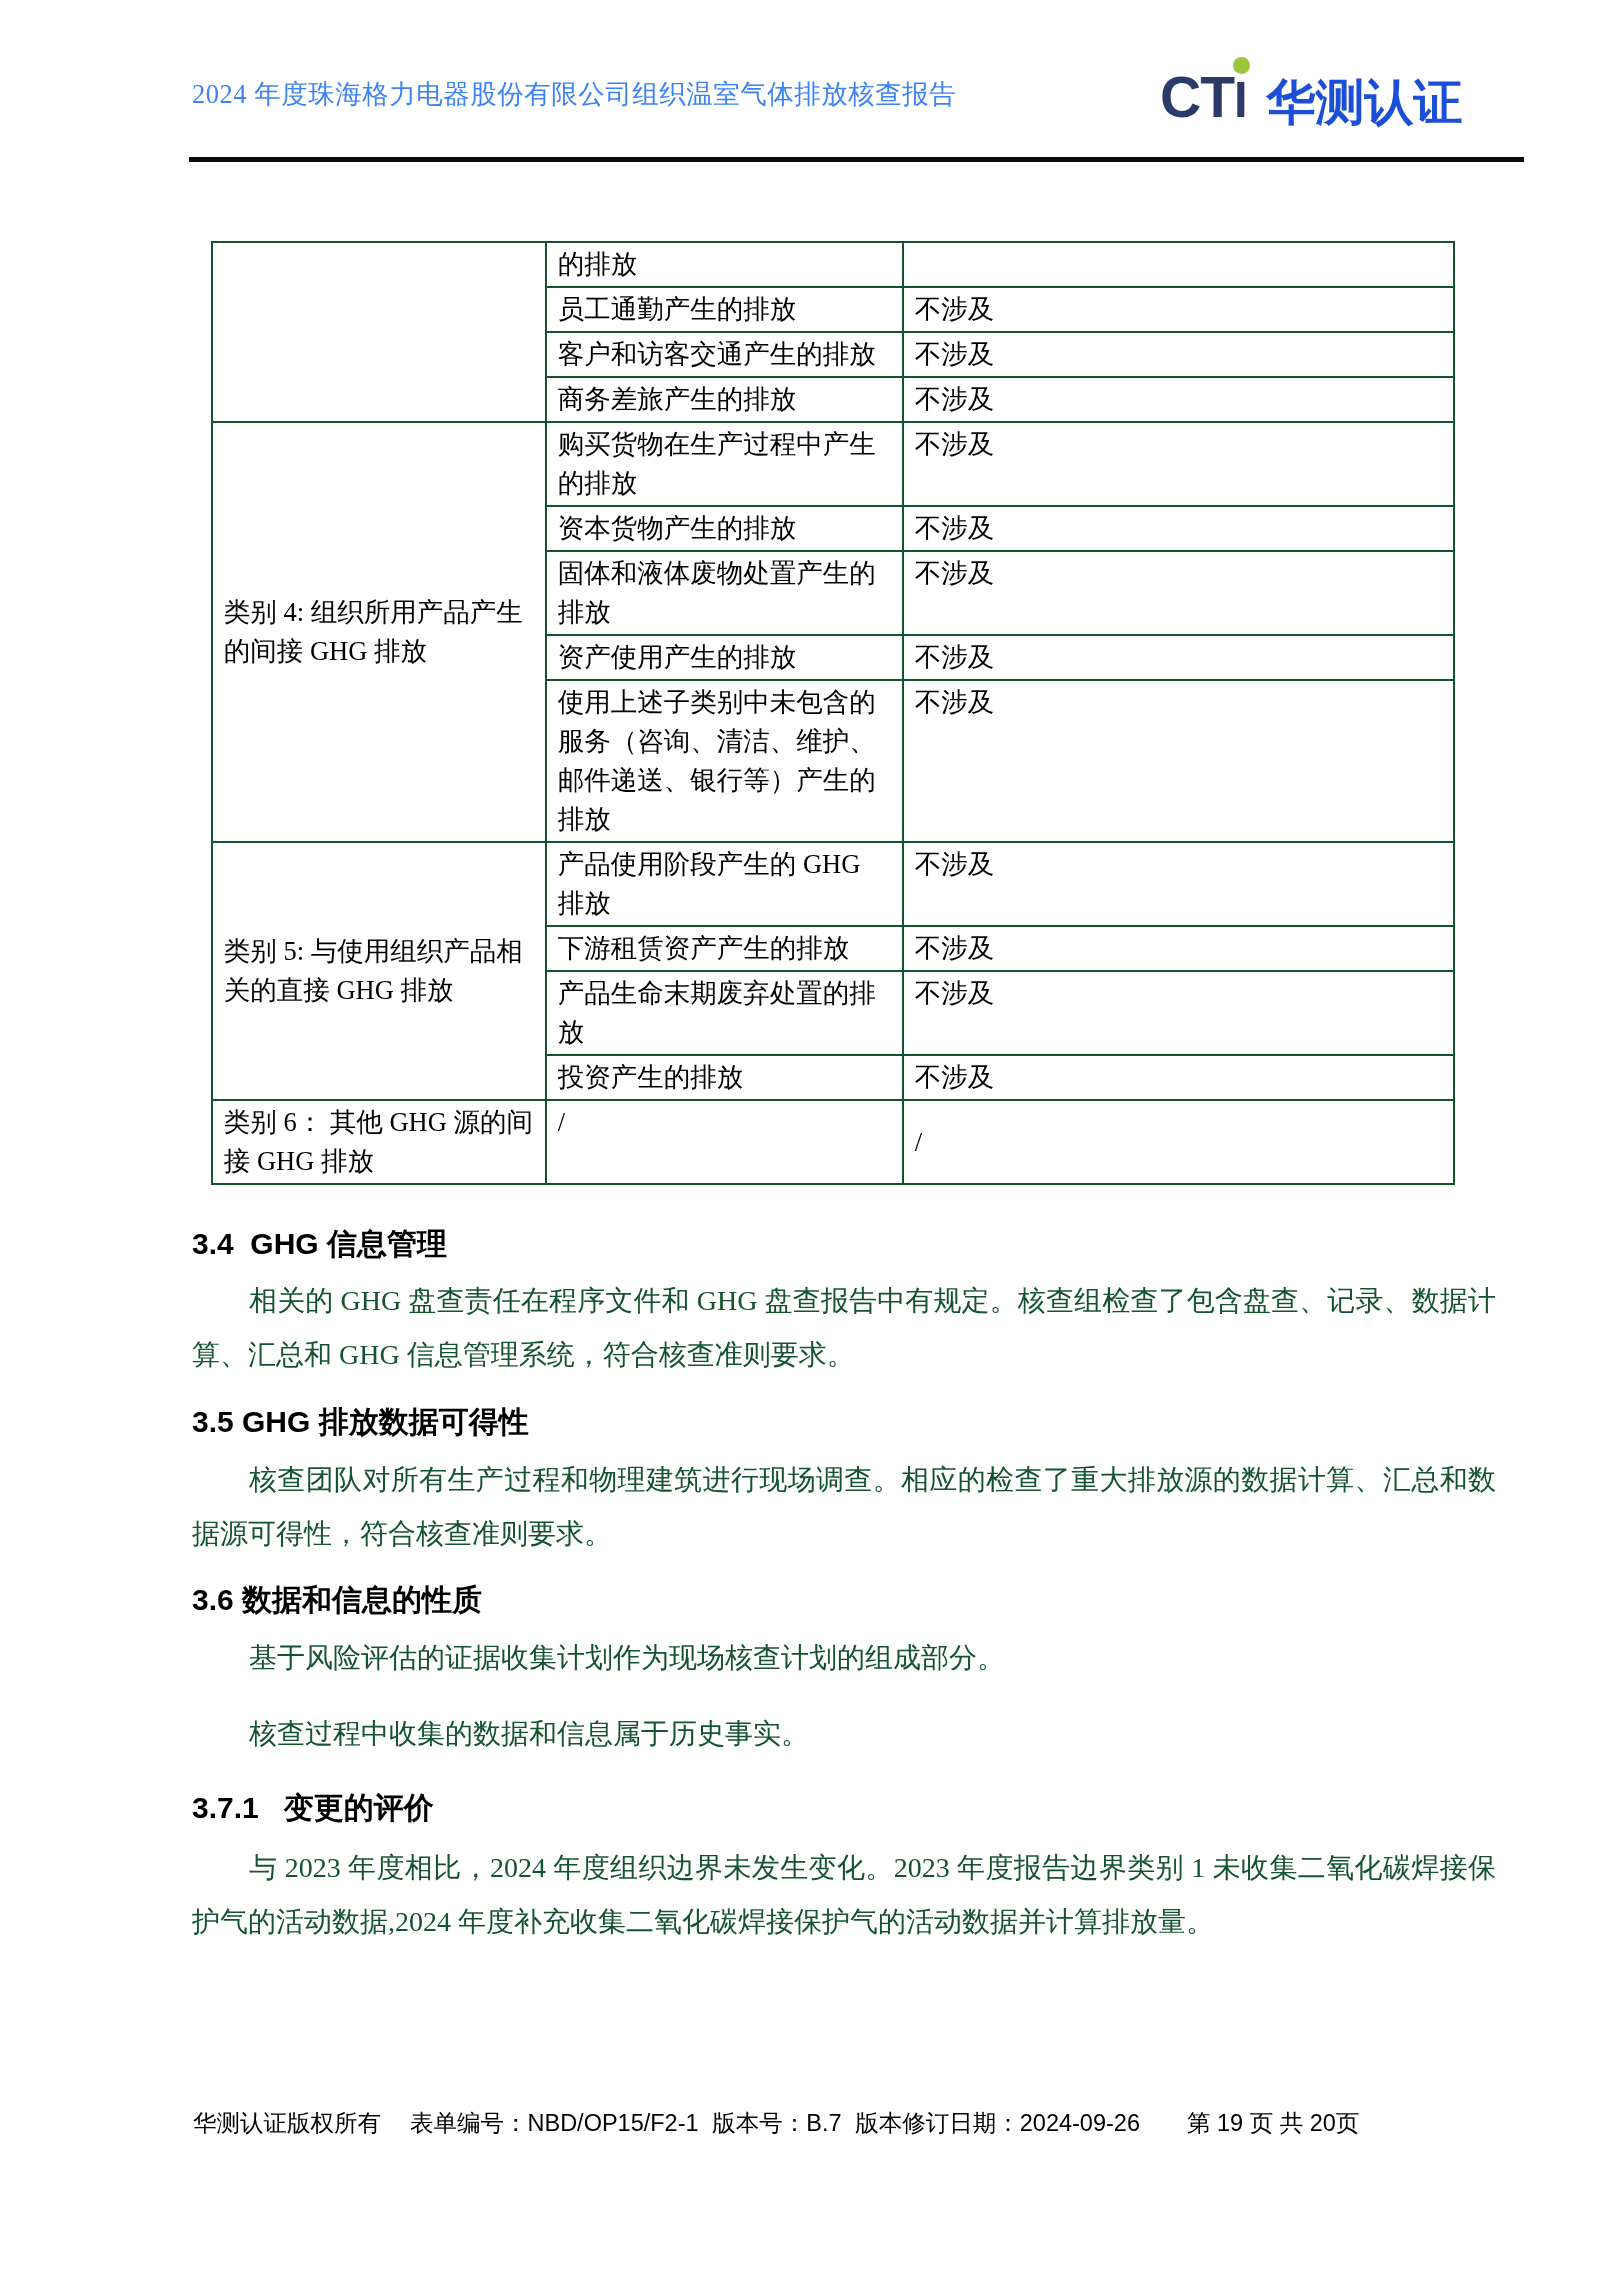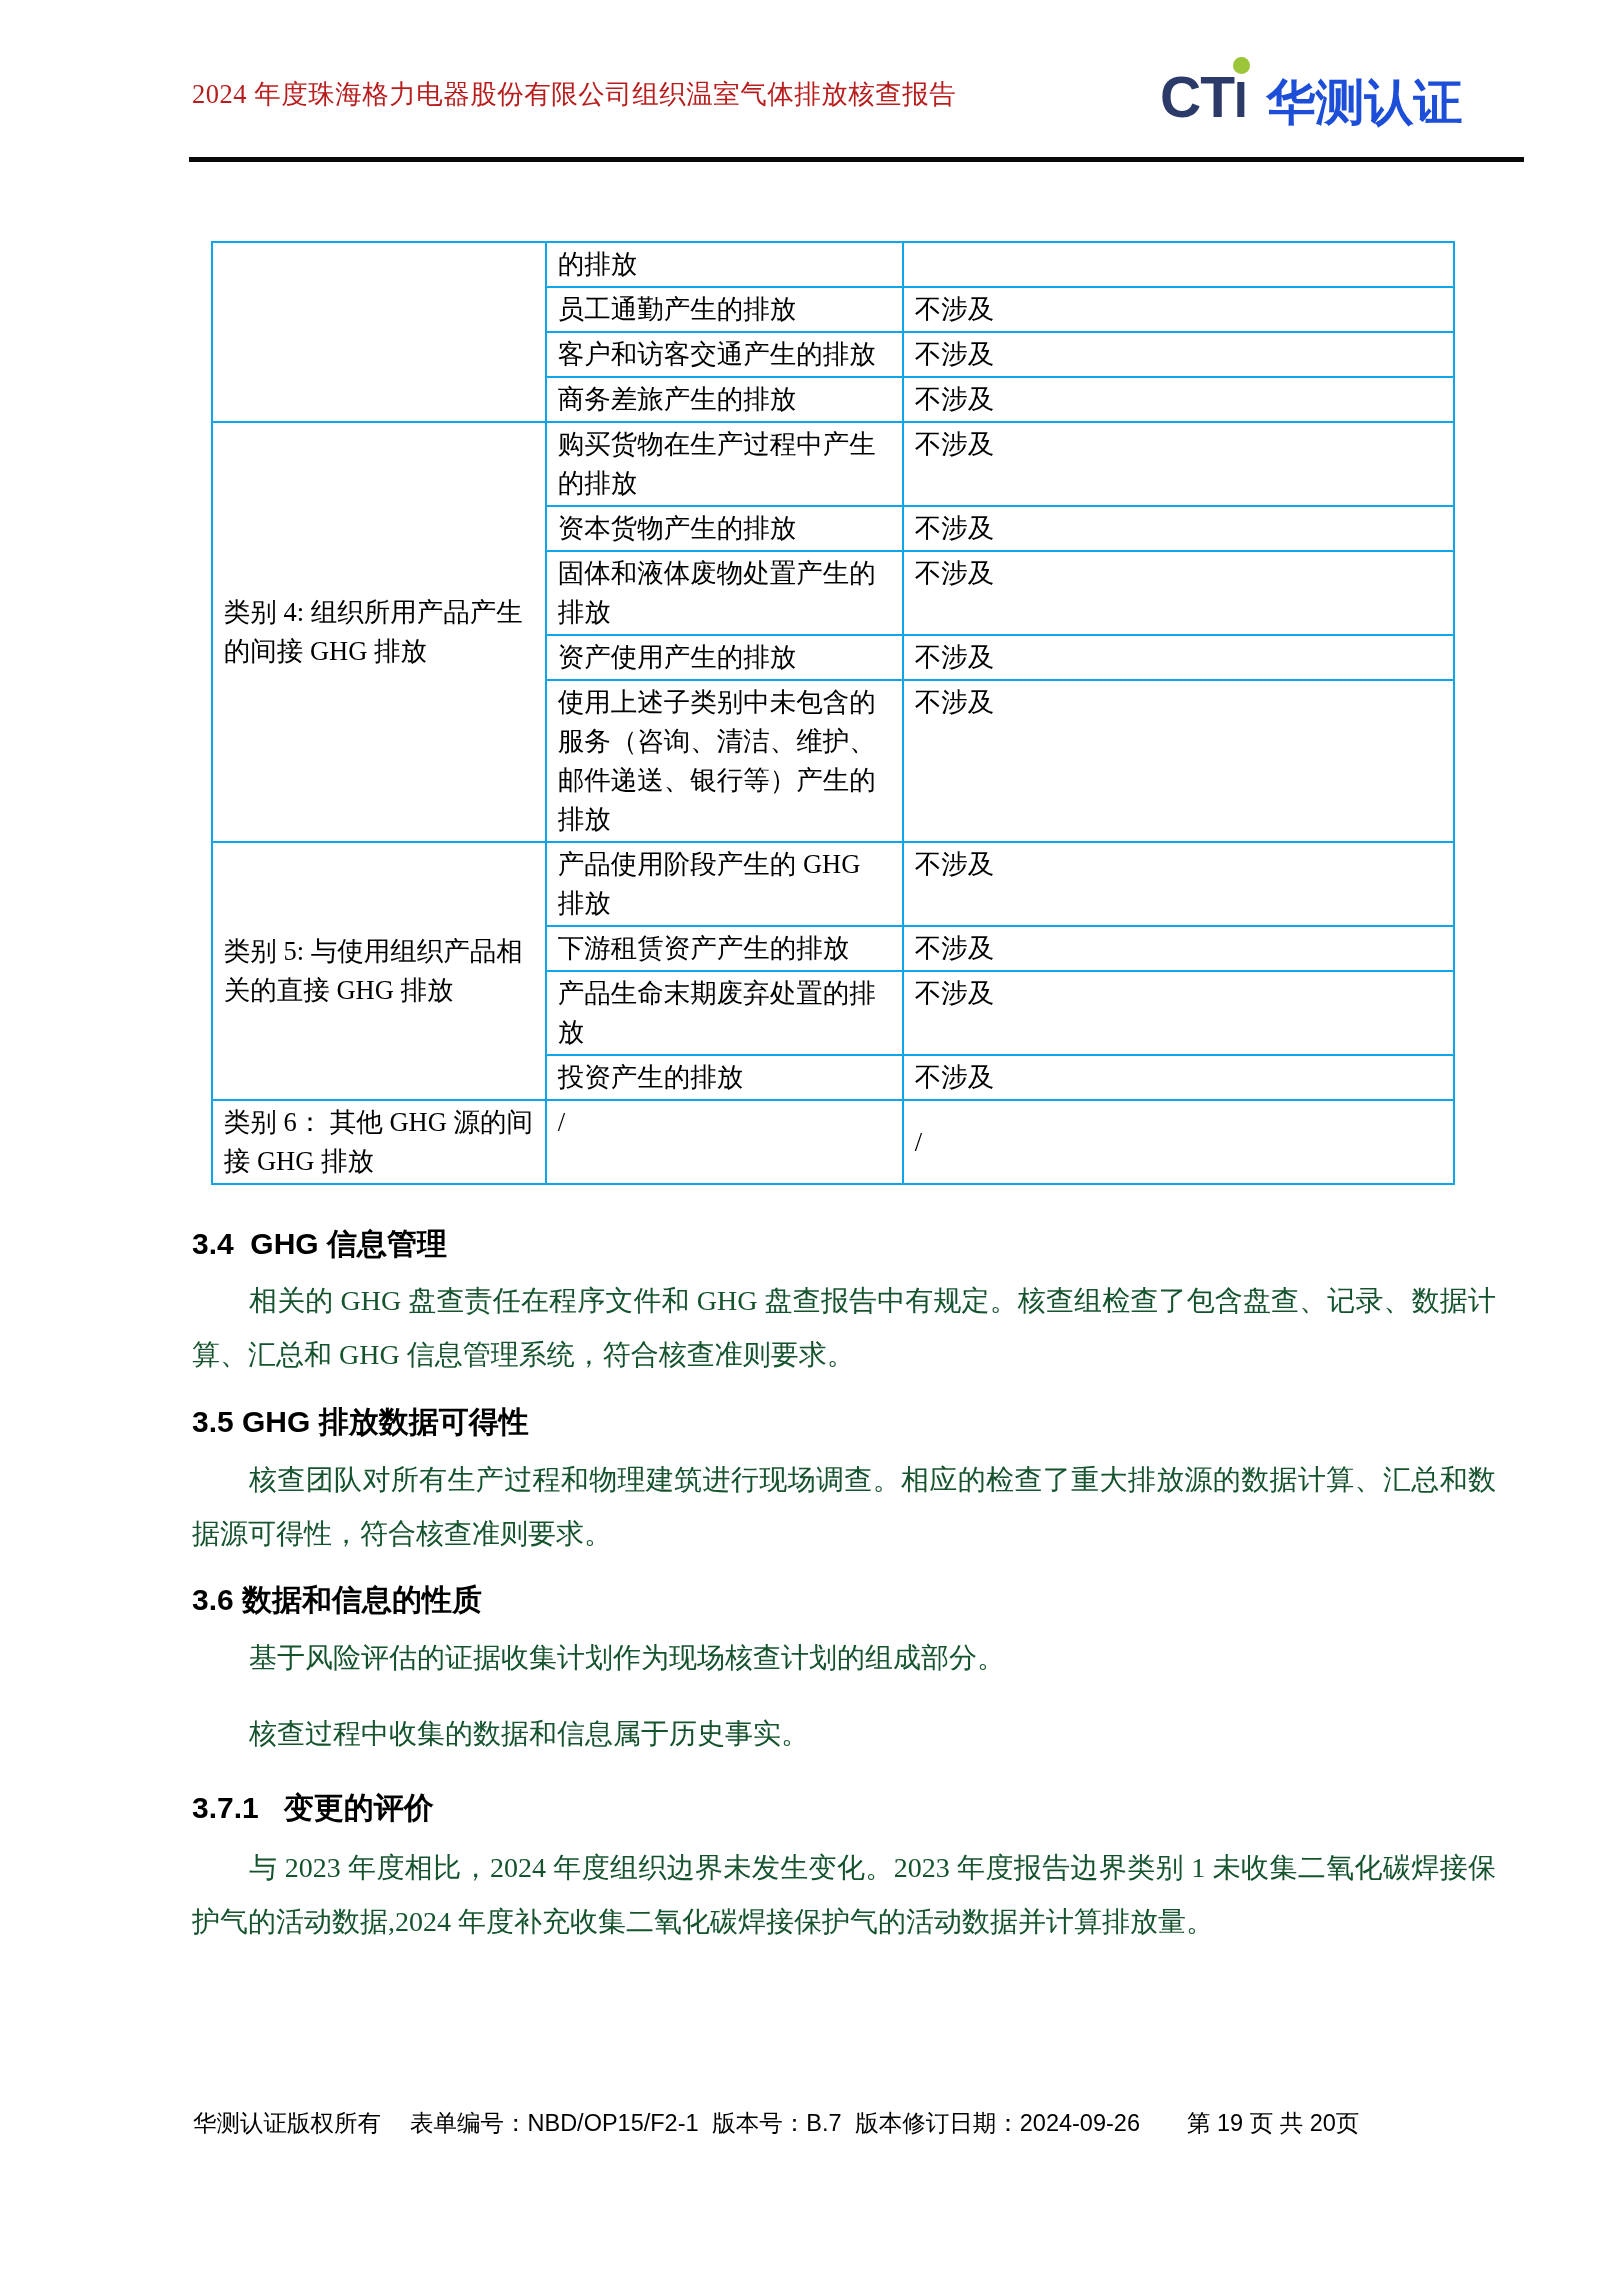--- a/index.html
+++ b/index.html
@@ -4,21 +4,21 @@
 <style>
   html,body { margin:0; padding:0; }
   body {
     width:1621px; height:2293px; background:#ffffff; position:relative;
     font-family:"Liberation Serif", serif; color:#000;
     overflow:hidden;
   }
   
   .doc-title {
     position:absolute; left:192px; top:76px;
-    font-size:26.5px; letter-spacing:0.5px; color:#b91c1c;
+    font-size:26.5px; letter-spacing:0.5px; color:#3b82f6;
     font-family:"Liberation Serif", serif;
   }
   .logo {
     position:absolute; top:69px; left:1160px;
     display:flex; align-items:flex-end; gap:20px;
     font-family:"Liberation Sans", sans-serif;
   }
   .logo-cti {
     position:relative; font-weight:700; font-size:57px; line-height:57px;
     letter-spacing:-1px;
@@ -36,21 +36,21 @@
     position:absolute; left:189px; top:157px; width:1335px; height:4.9px;
     background:#0a0a0a;
   }
   
   #ghg-table {
     position:absolute; left:211px; top:241px; width:1242px;
     border-collapse:collapse; table-layout:fixed;
     font-size:26.5px; color:#000;
   }
   #ghg-table td {
-    border:2px solid #0ea5e9;
+    border:2px solid #14532d;
     line-height:39px; padding:2px 10.8px; vertical-align:top;
     word-break:break-word;
   }
   #ghg-table { border:2.9px solid #000; }
   #ghg-table tr.group-start td { border-top:2.9px solid #000; }
   #ghg-table td.cat { vertical-align:middle;border-radius:9px; }
   #ghg-table td.status-mid { vertical-align:middle; }
   
   .content { position:absolute; left:192px; top:1206px; width:1304px; }
   .sec-h {

